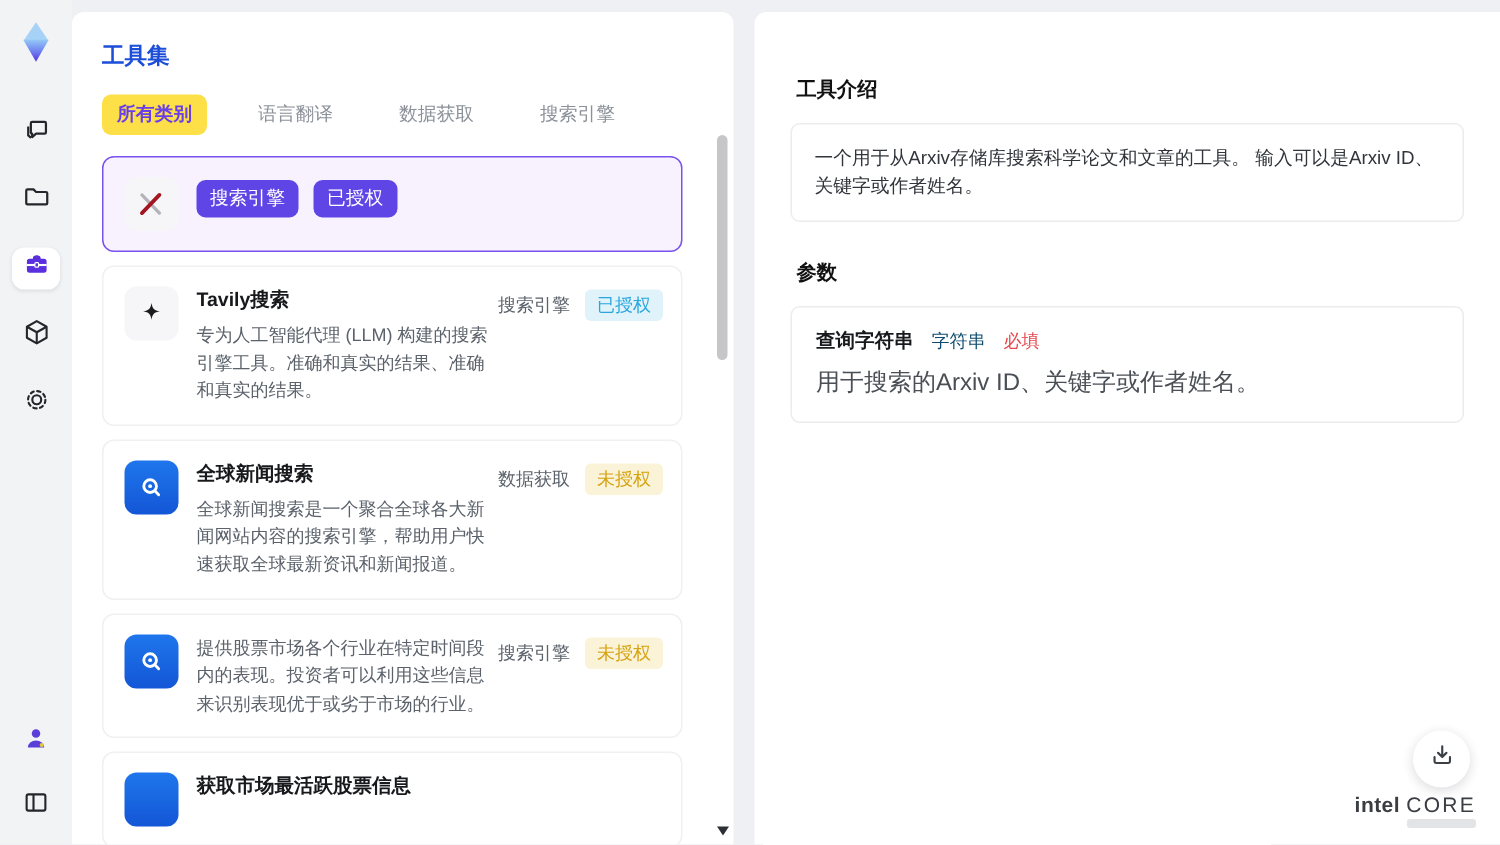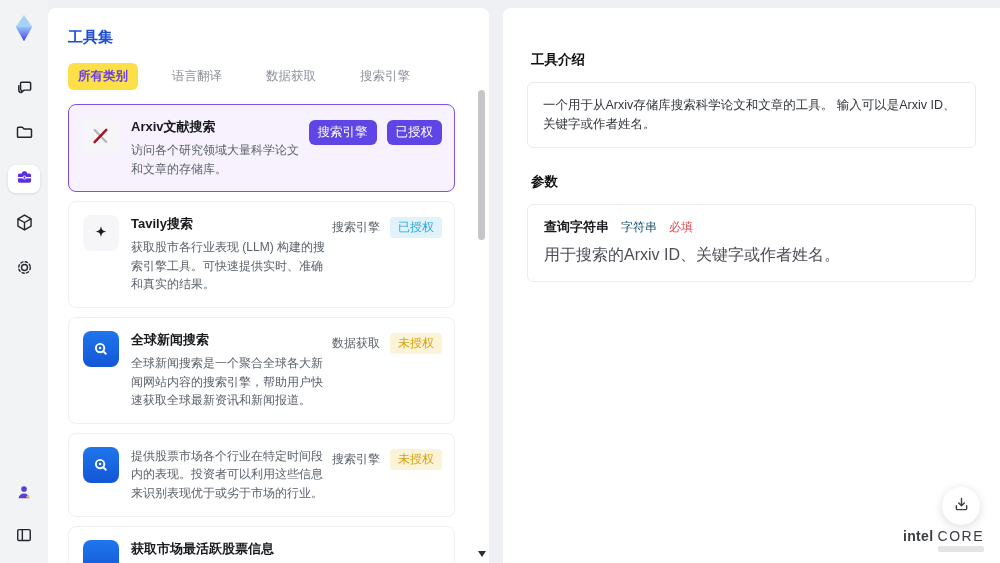--- a/index.html
+++ b/index.html
@@ -169,39 +169,35 @@
 
       <div class="tool-list">
 
         <div class="tool-card selected">
           <div class="tool-icon light">
             <svg viewBox="0 0 20 20" width="22" height="22" fill="none" stroke-linecap="round">
               <path d="M4.2 4.5 L14.8 15.5" stroke="#b3b3ba" stroke-width="2"></path>
               <path d="M14.8 4.5 L4.2 15.5" stroke="#a31621" stroke-width="2.3"></path>
             </svg>
           </div>
-          <div class="tool-main">
-            <div class="tool-name">Arxiv文献搜索</div>
-            <div class="tool-desc">访问各个研究领域大量科学论文和文章的存储库。</div>
-          </div>
           <div class="tool-meta">
             <span class="pill-solid">搜索引擎</span>
             <span class="pill-solid">已授权</span>
           </div>
         </div>
 
         <div class="tool-card">
           <div class="tool-icon light">
             <svg viewBox="0 0 24 24" width="20" height="20">
               <path d="M12 3.5 C12.9 8.2 14 9.3 18.7 10.2 C14 11.1 12.9 12.2 12 16.9 C11.1 12.2 10 11.1 5.3 10.2 C10 9.3 11.1 8.2 12 3.5 Z" fill="#1c1c1e"></path>
             </svg>
           </div>
           <div class="tool-main">
             <div class="tool-name">Tavily搜索</div>
-            <div class="tool-desc">获取股市各行业表现 (LLM) 构建的搜索引擎工具。可快速提供实时、准确和真实的结果。</div>
+            <div class="tool-desc">专为人工智能代理 (LLM) 构建的搜索引擎工具。准确和真实的结果、准确和真实的结果。</div>
           </div>
           <div class="tool-meta">
             <span class="category-text">搜索引擎</span>
             <span class="badge authorized">已授权</span>
           </div>
         </div>
 
         <div class="tool-card">
           <div class="tool-icon blue">
             <svg viewBox="0 0 24 24" width="22" height="22" fill="none">

